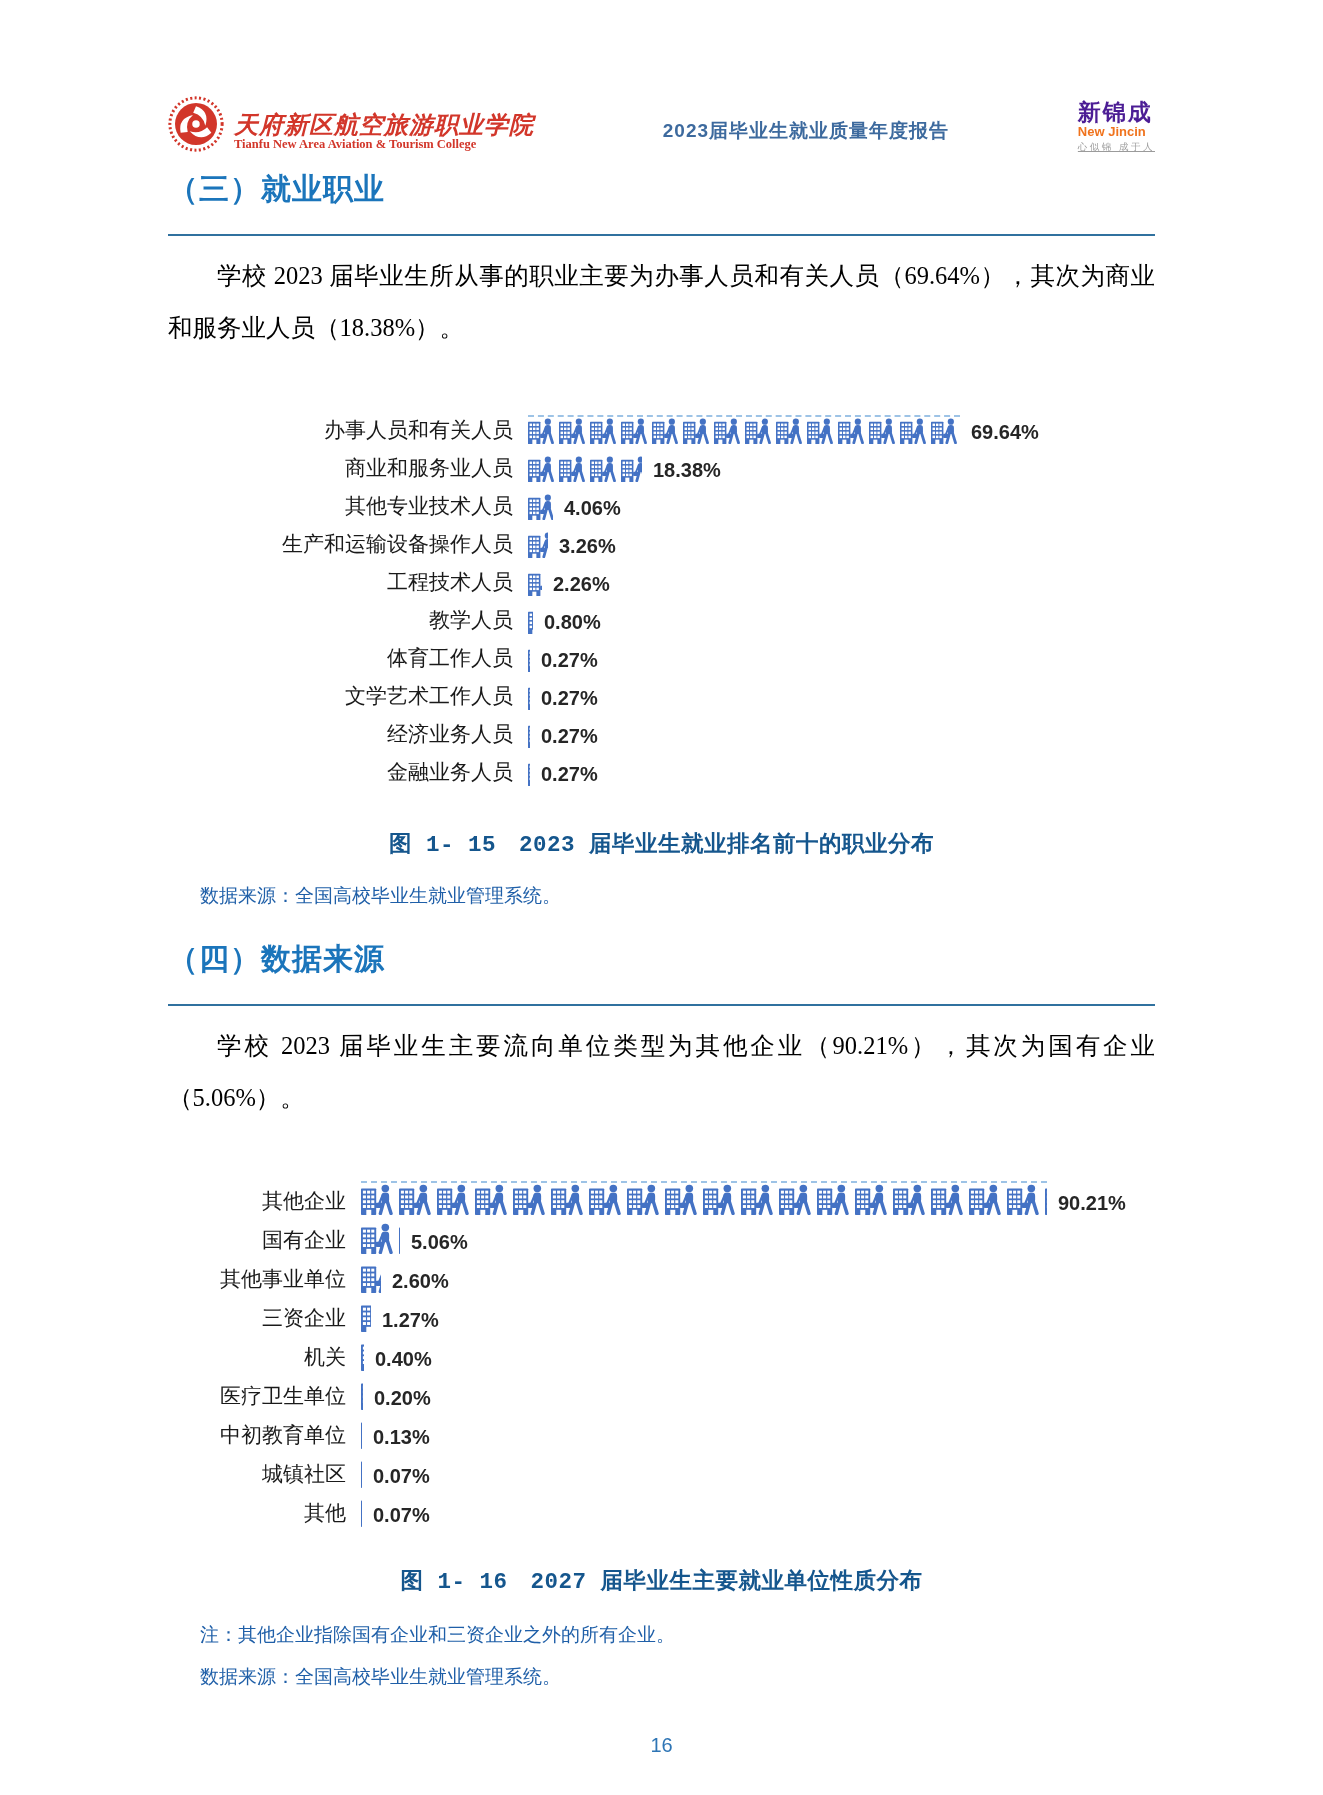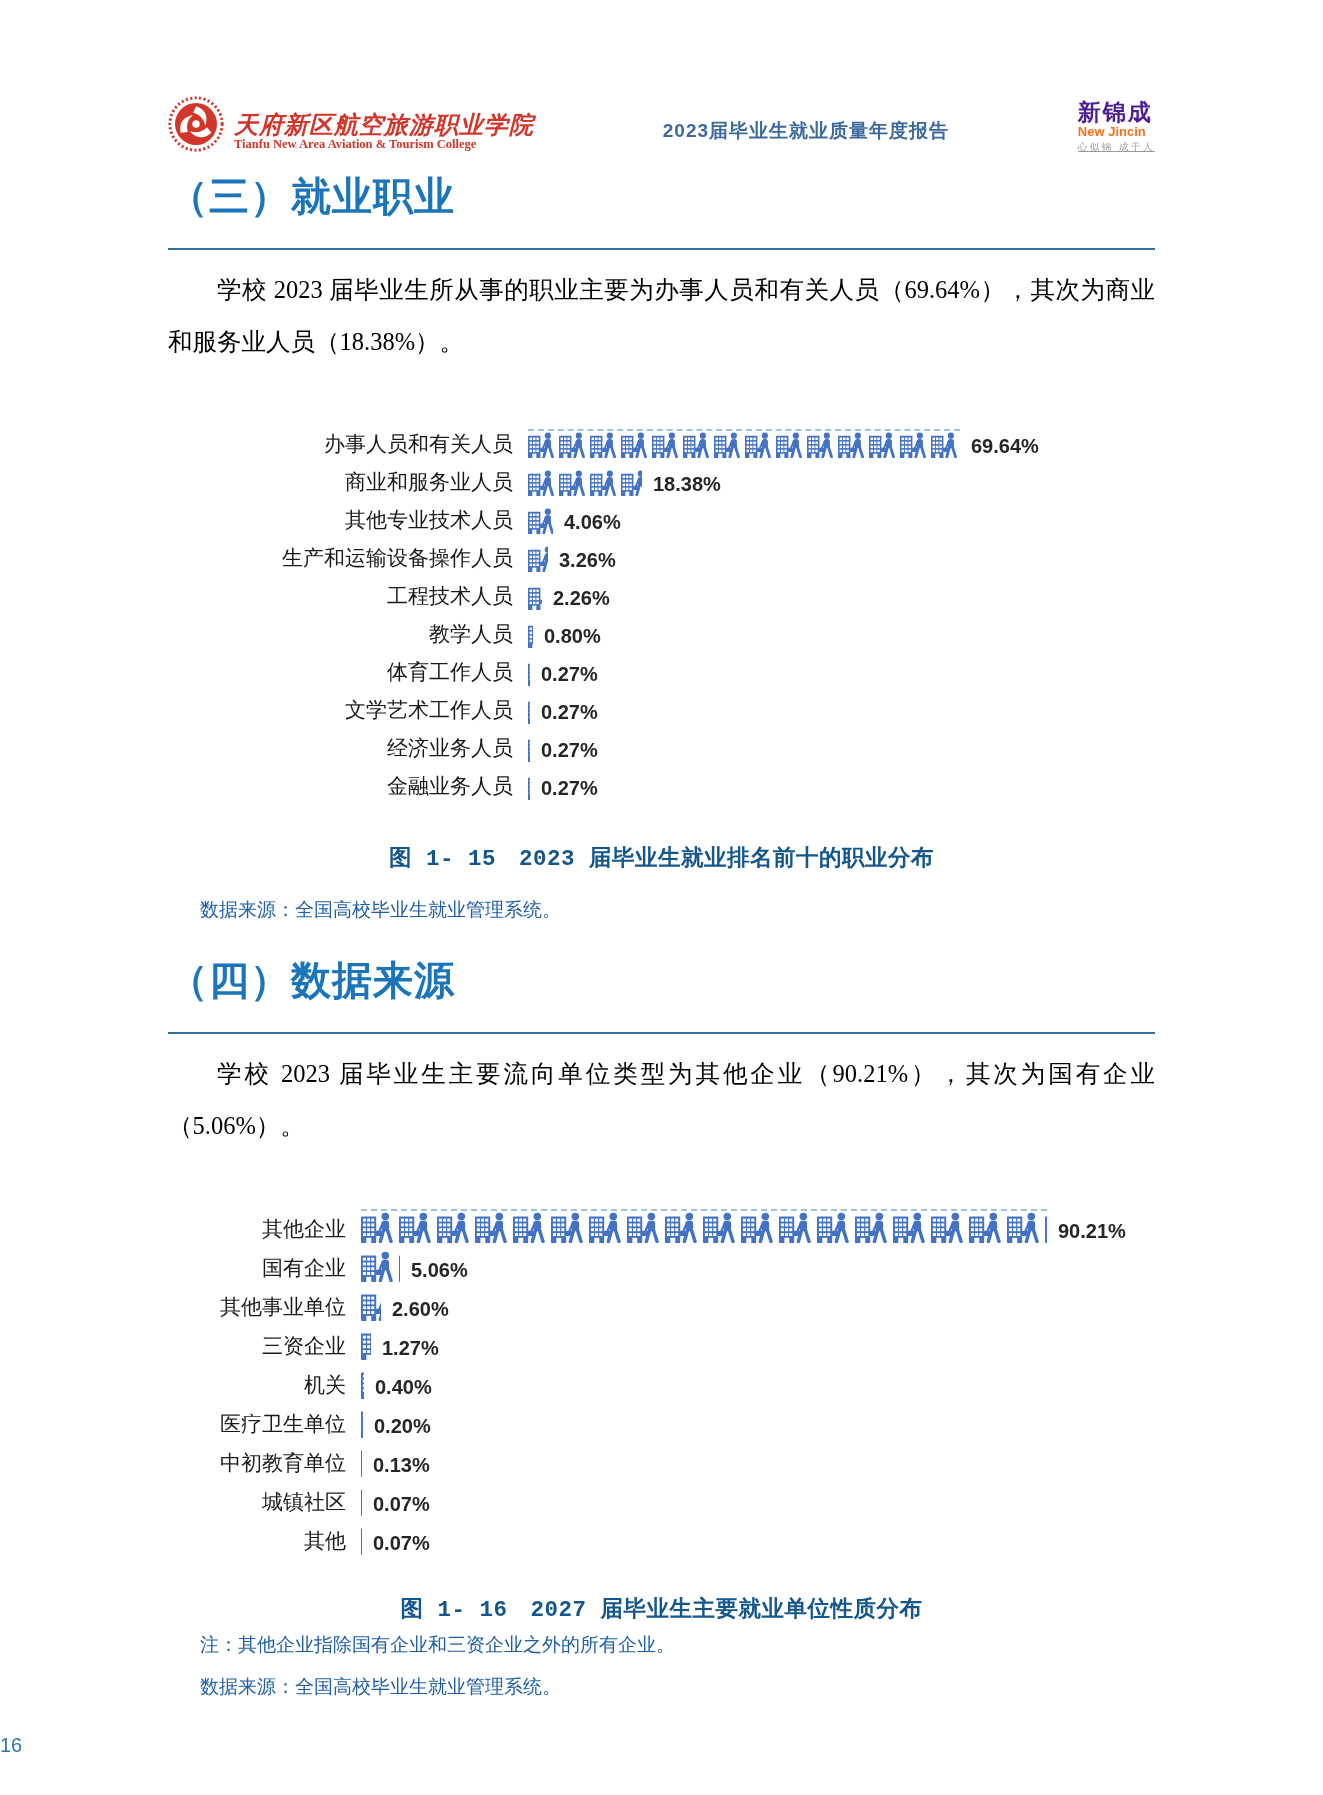--- a/index.html
+++ b/index.html
@@ -47,21 +47,21 @@
   .brand-en {
     color:#f0731d; font-size:13px; font-weight:bold;
     font-family:"Liberation Sans",sans-serif;
   }
   .brand-slogan { color:#9b9b9b; font-size:9.5px; letter-spacing:2.5px; margin-top:2px;
     font-family:"Liberation Sans",sans-serif;text-decoration:underline; }
 
   
   .sec-heading {
     margin-top:16px;
-    color:#1b75bb; font-size:40px; font-weight:bold;
+    color:#1b75bb; font-size:30px; font-weight:bold;
     letter-spacing:1px;
     font-family:"Liberation Serif",serif;
   }
   .rule {
     margin-top:24px;
     border:none; border-top:2px solid #30719f;
     width:100%;
   }
 
   
@@ -110,26 +110,26 @@
     letter-spacing:0.5px;
     font-family:Liberation Mono, monospace;
     white-space:pre-wrap;
   }
   .kai-note {
     margin-left:32px;
     color:#1f5fa8; font-size:19px;
     font-family:"Liberation Serif",serif;
   }
   .note-gap1 { margin-top:24px; }
-  .note-gap2 { margin-top:8px; }
+  .note-gap2 { margin-top:26px; }
   .note-gap3 { margin-top:16px; }
 
   .page-number {
     position:absolute; bottom:38px; left:0; width:100%;
-    text-align:left;
+    text-align:center;
     color:#2e75b5; font-size:20px;
     font-family:"Liberation Sans",sans-serif;
   }
 </style>
 </head>
 <body>
 
 <div class="page">
 
   <div class="header">

